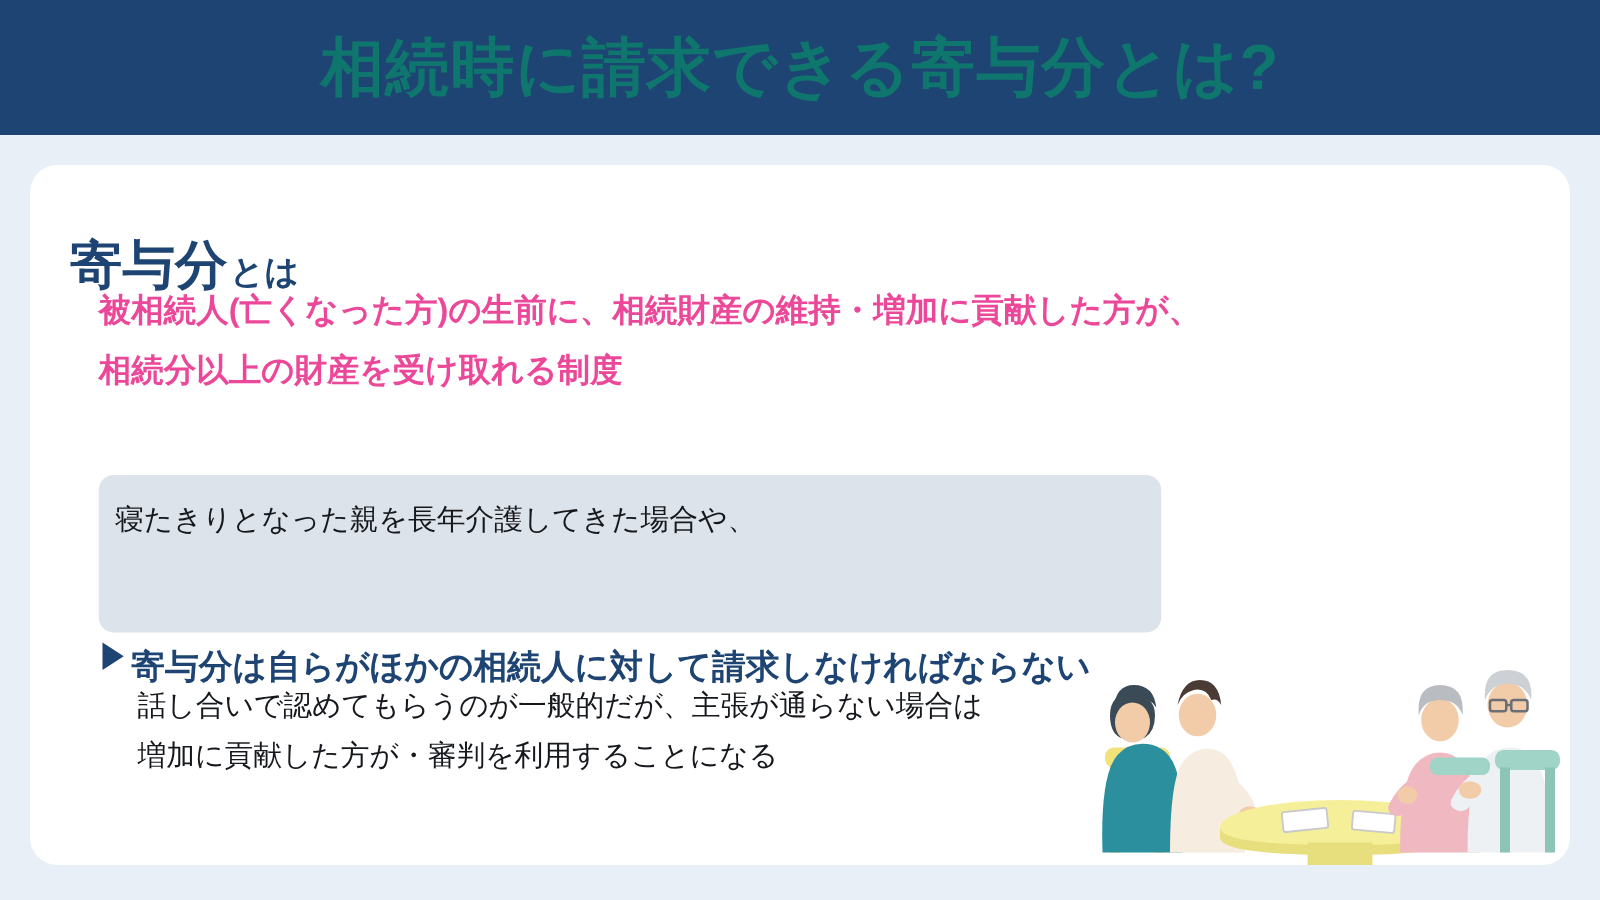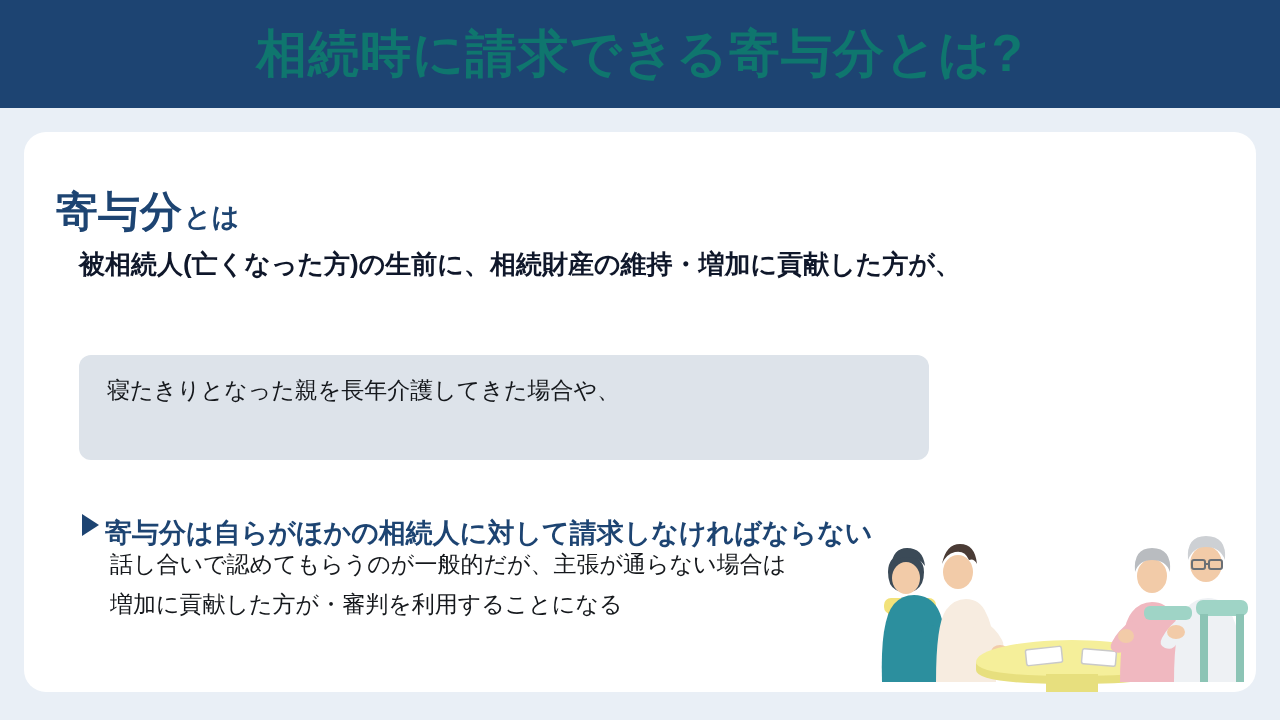--- a/index.html
+++ b/index.html
@@ -66,41 +66,41 @@
     font-size: 42px;
     letter-spacing: 0px;
   }
   .section-title .small {
     font-size: 27px;
     margin-left: 2px;
   }
   .lead {
     position: absolute;
     left: 55px;
-    top: 108px;
+    top: 92px;
     width: 1120px;
-    color: #0f172a;
+    color: #ec4899;
     font-size: 26px;
     font-weight: bold;
     line-height: 48px;
     letter-spacing: 0px;
   }
   .lead div {
     white-space: nowrap;
   }
   .example-box {
     position: absolute;
     left: 55px;
-    top: 223px;
+    top: 248px;
     width: 850px;
-    height: 105px;
+    height: 126px;
     background: #dde3ea;
     border-radius: 12px;
     box-sizing: border-box;
-    padding: 16px 0 0 28px;
+    padding: 16px 0 0 13px;
   }
   .example-box div {
     color: #15181c;
     font-size: 23px;
     line-height: 39px;
     white-space: nowrap;
   }
   .claim-row {
     position: absolute;
     left: 58px;
@@ -156,20 +156,21 @@
   <div class="header-title">相続時に請求できる寄与分とは?</div>
 
   <div class="card">
 
     <div class="section-title">
       <span class="big">寄与分</span><span class="small">とは</span>
     </div>
 
     <div class="lead">
       <div>被相続人(亡くなった方)の生前に、相続財産の維持・増加に貢献した方が、</div>
+      <div>相続分以上の財産を受け取れる制度</div>
     </div>
 
     <div class="example-box">
       <div>寝たきりとなった親を長年介護してきた場合や、</div>
     </div>
 
     <div class="claim-row">
       <span class="triangle-icon"></span>
       <span class="claim-text">寄与分は自らがほかの相続人に対して請求しなければならない</span>
     </div>

